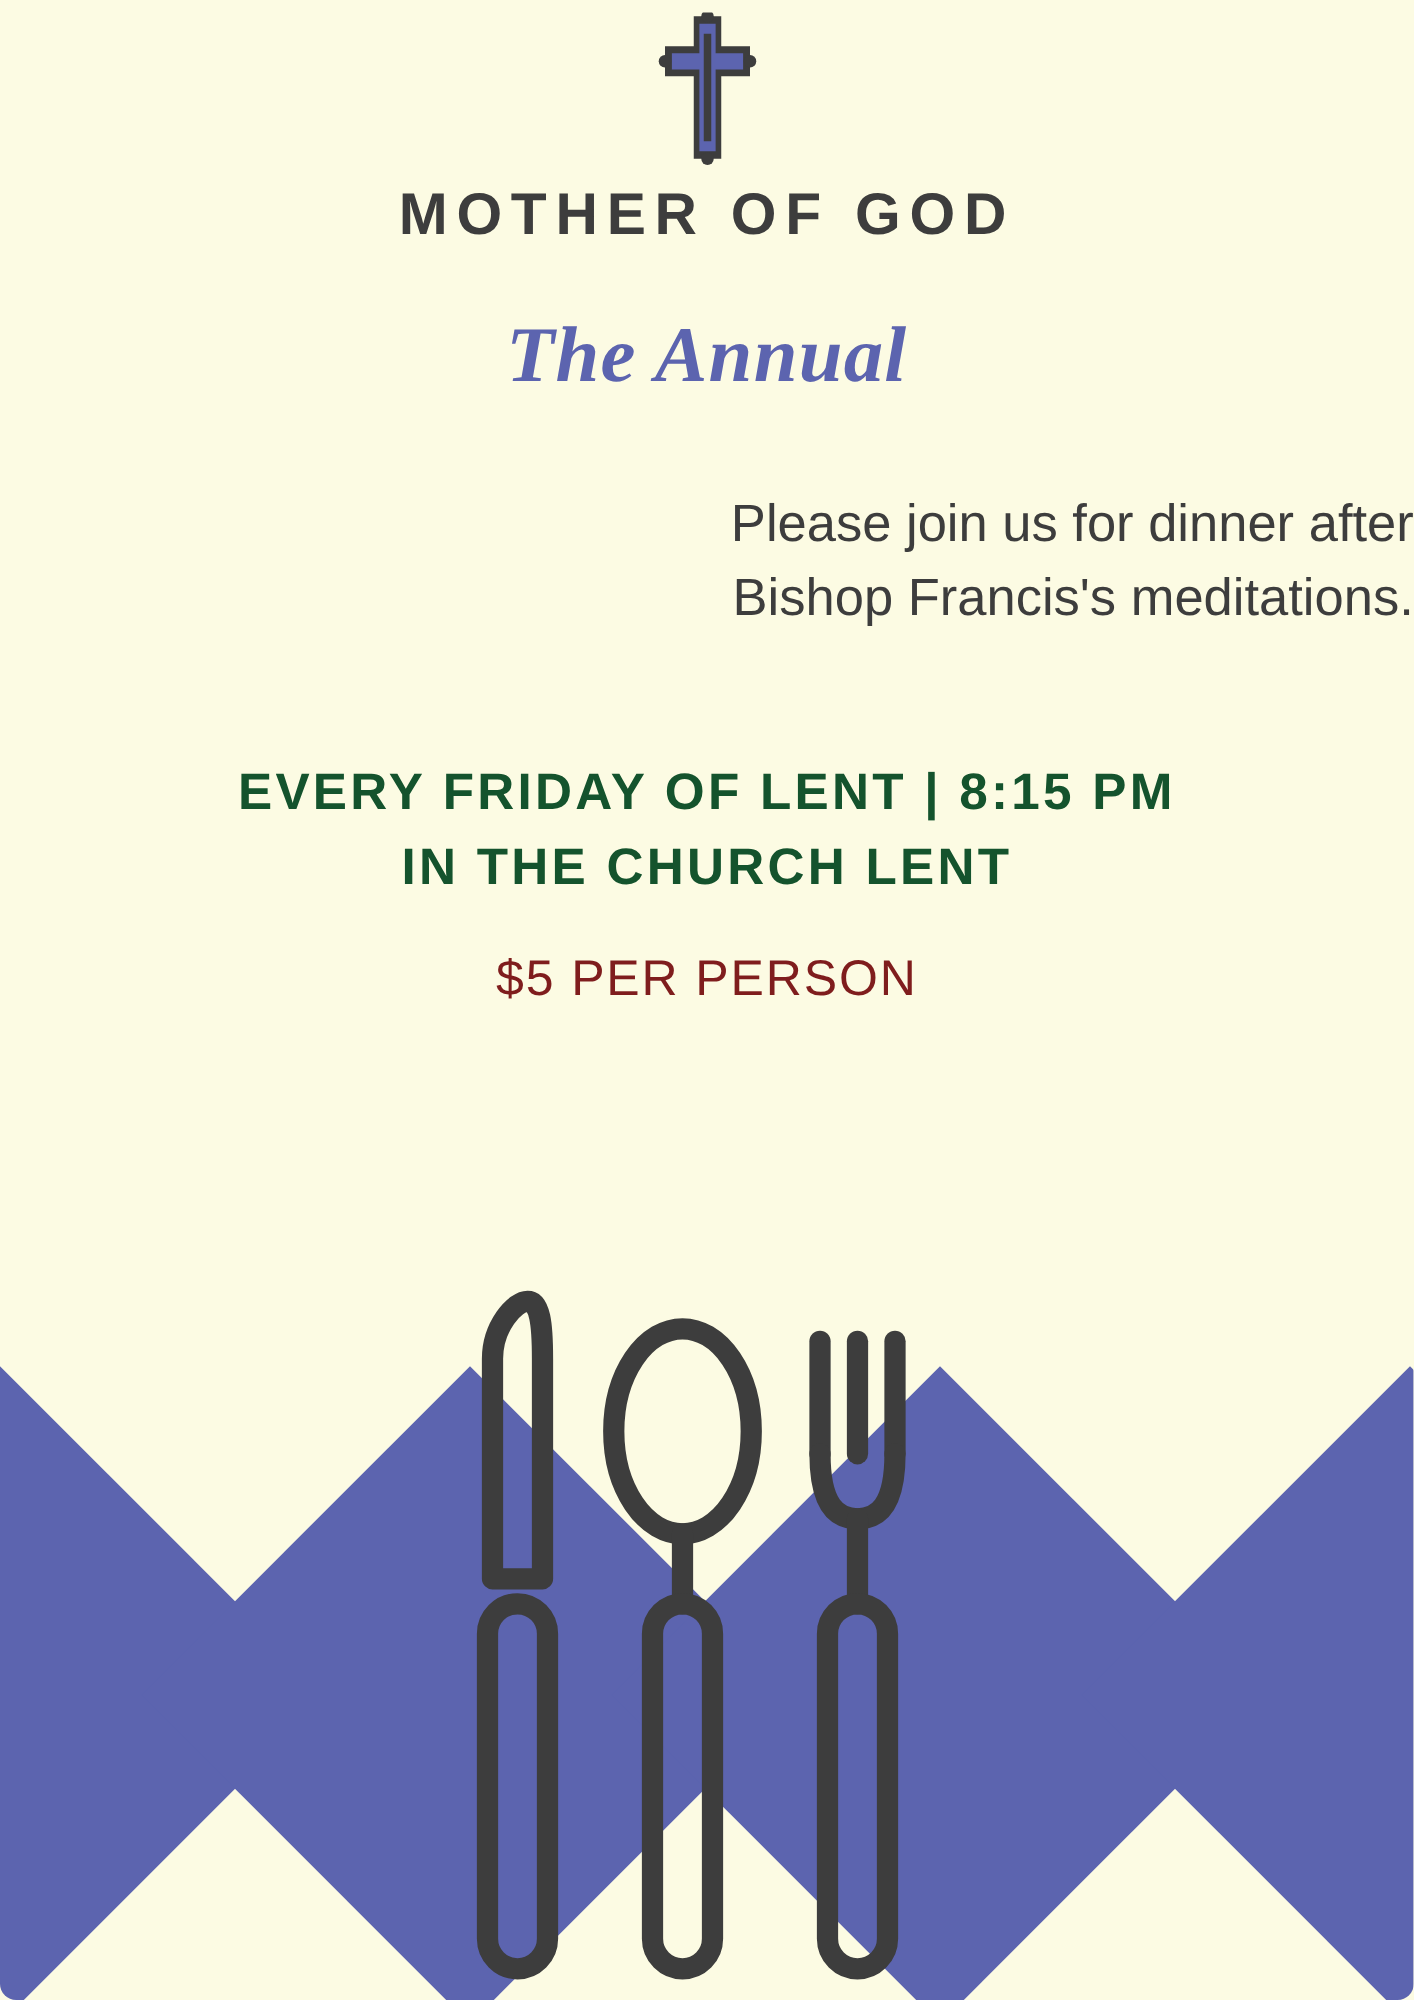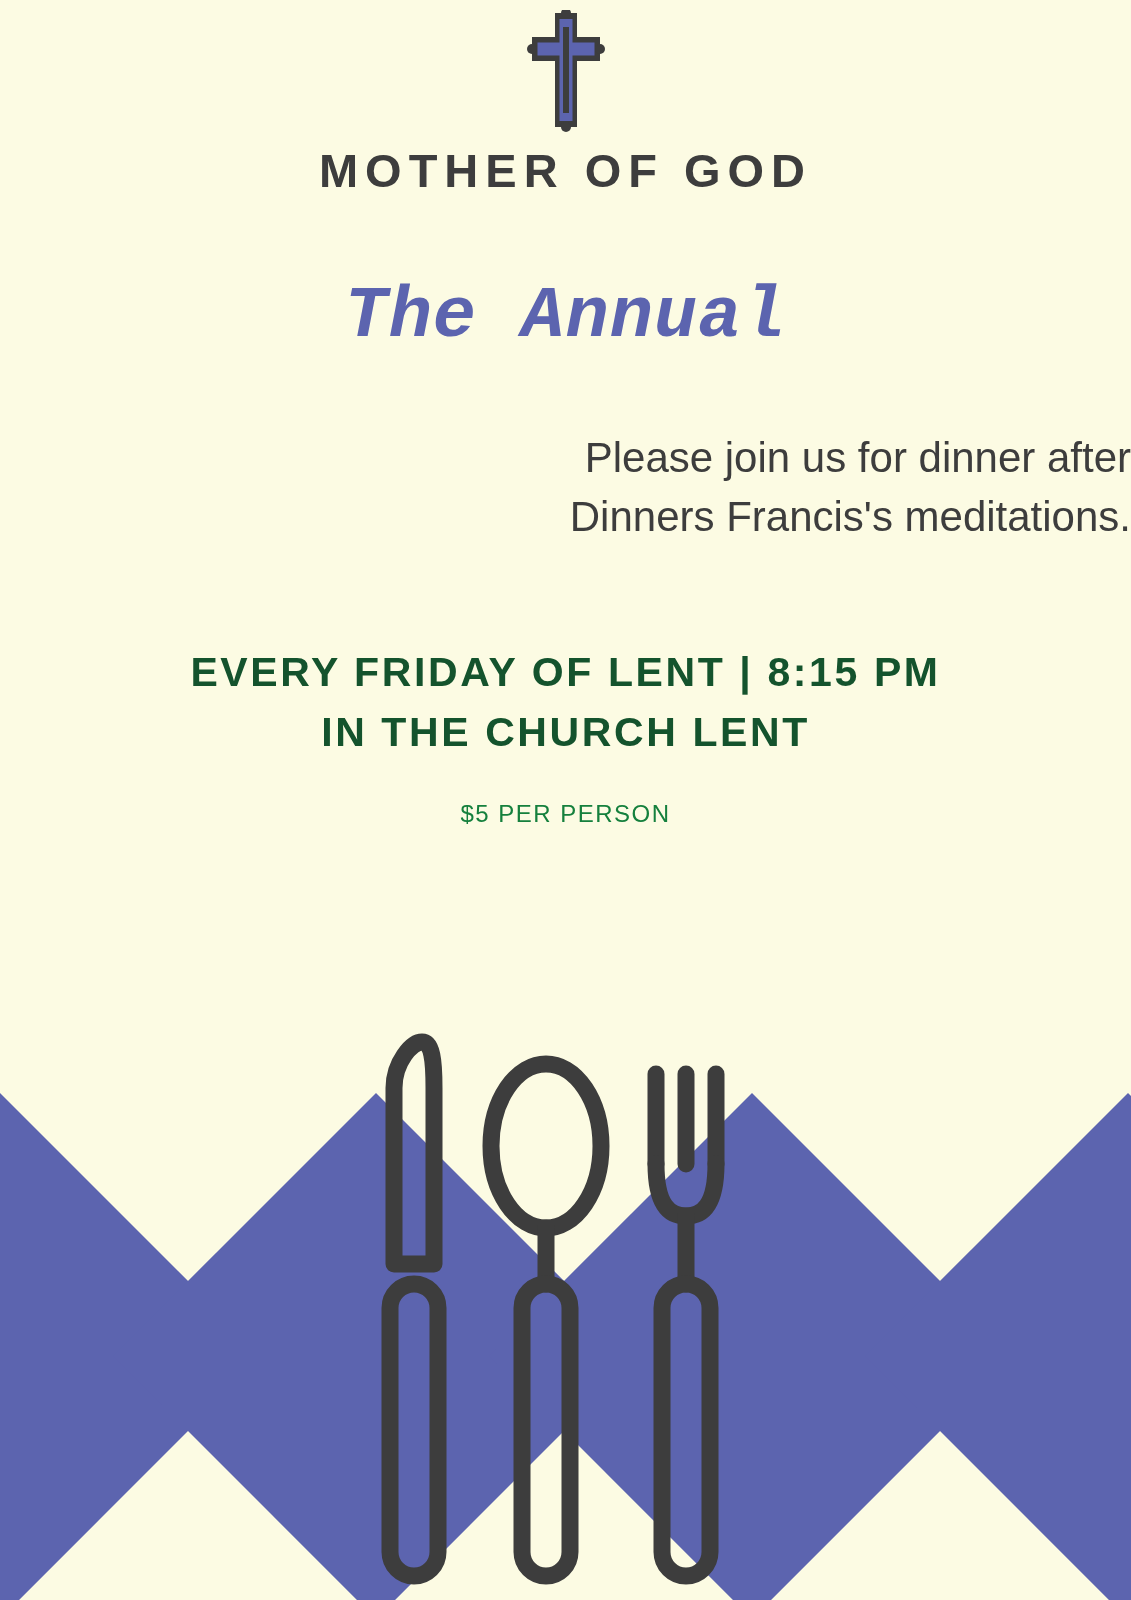--- a/index.html
+++ b/index.html
@@ -13,20 +13,21 @@
     font-family: "Liberation Sans", sans-serif;
     overflow: hidden;
     position: relative;
   }
   .poster {
     position: relative;
     width: 1131px;
     height: 1600px;
     background: #FCFBE3;
     overflow: hidden;
+    border-radius: 13px;
   }
 
   
   .diamond-band {
     position: absolute;
     left: 0;
     bottom: 0;
     width: 1131px;
     height: 510px;
     overflow: hidden;
@@ -65,26 +66,26 @@
   }
   .church-name {
     margin-top: 143px;
     font-size: 47px;
     font-weight: bold;
     letter-spacing: 7px;
     color: #3D3D3D;
     font-family: "Liberation Sans", sans-serif;
   }
   .headline {
-    margin-top: 76px;
-    font-family: Liberation Mono, monospace;
+    margin-top: 48px;
+    font-family: Liberation Serif, serif;
     font-style: italic;
     font-weight: bold;
     color: #5C64AF;
-    font-size: 72px;
+    font-size: 63px;
     line-height: 1.22;
     letter-spacing: 1px;
   }
   .subtext {
     margin-top: 66px;
     font-size: 42px;
     color: #3D3D3D;
     line-height: 1.42;
     letter-spacing: 0px;
     text-align: right;
@@ -92,22 +93,22 @@
   .details {
     margin-top: 96px;
     color: #14532d;
     font-size: 41px;
     font-weight: bold;
     letter-spacing: 2.6px;
     line-height: 1.45;
   }
   .price {
     margin-top: 38px;
-    color: #15803d;
-    font-size: 24px;
+    color: #7f1d1d;
+    font-size: 40px;
     letter-spacing: 1.5px;
   }
 
   
   .cutlery {
     position: absolute;
     left: 50%;
     transform: translateX(-50%);
     bottom: 0;
     z-index: 4;
@@ -145,21 +146,21 @@
 
   <div class="content">
     <div class="church-name">MOTHER OF GOD</div>
 
     <div class="headline">
       <div>The Annual</div>
     </div>
 
     <div class="subtext">
       <div>Please join us for dinner after</div>
-      <div>Dinners Francis's meditations.</div>
+      <div>Bishop Francis's meditations.</div>
     </div>
 
     <div class="details">
       <div>EVERY FRIDAY OF LENT | 8:15 PM</div>
       <div>IN THE CHURCH LENT</div>
     </div>
 
     <div class="price">$5 PER PERSON</div>
   </div>
 

